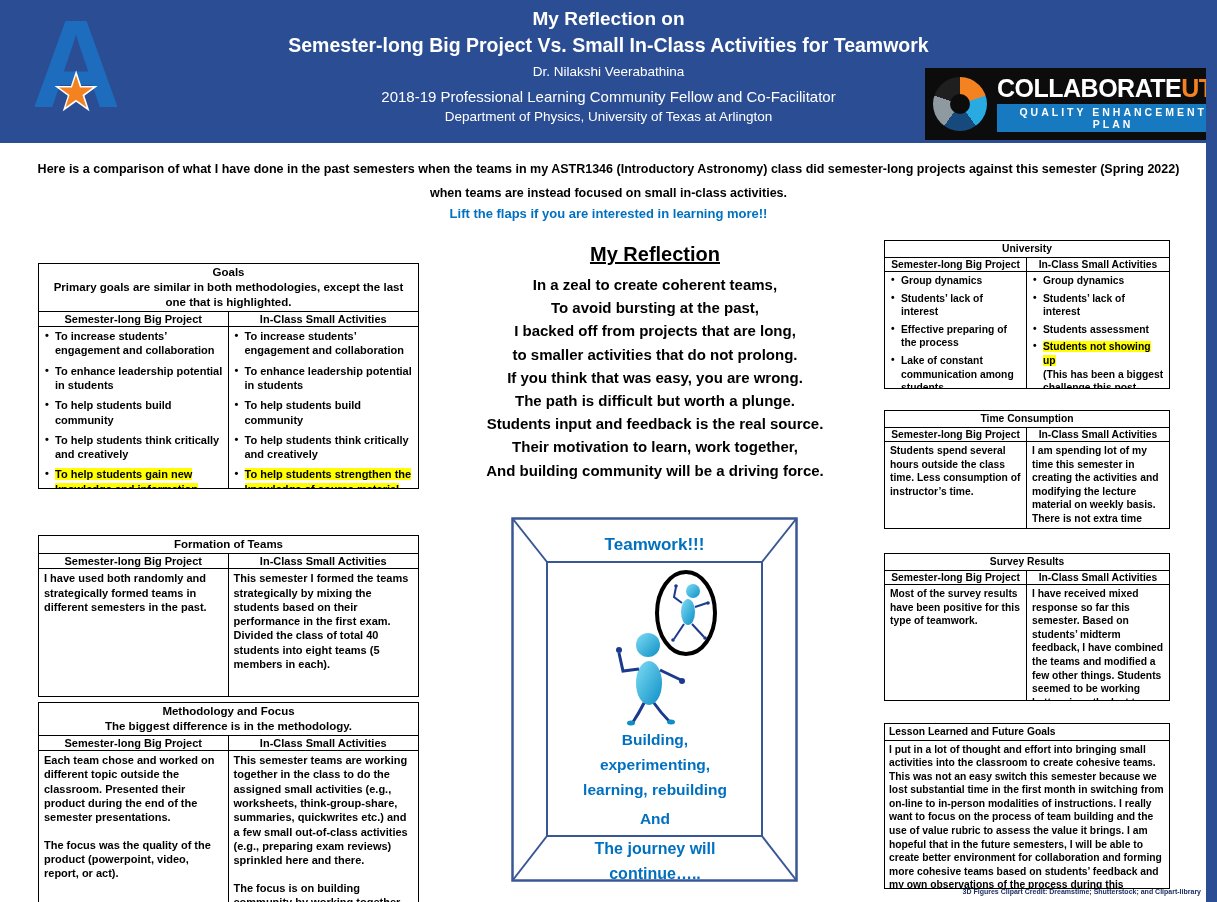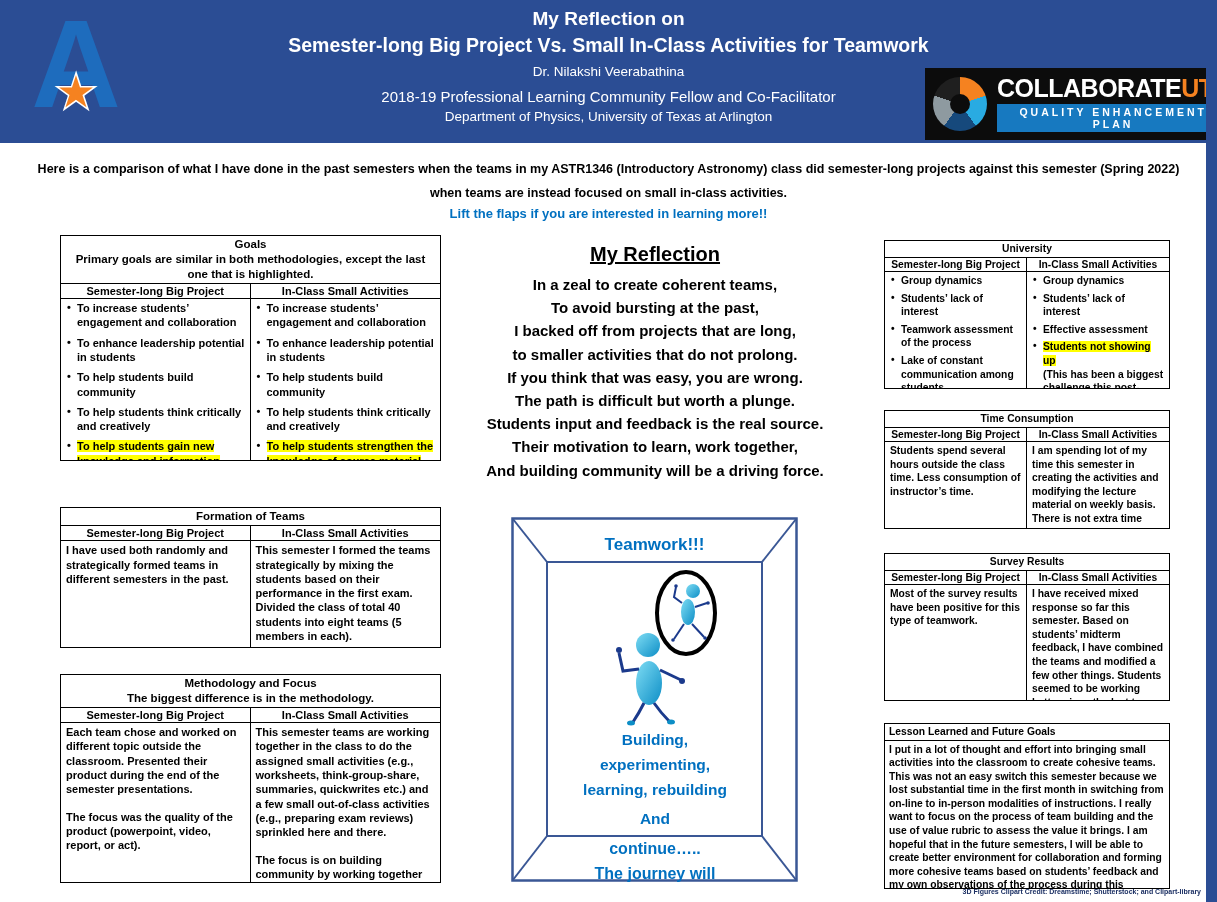--- a/index.html
+++ b/index.html
@@ -52,24 +52,24 @@
   .t-body > div:first-child { border-right:1.5px solid #000; }
   .t-body p { margin:0 0 13px 0; }
   .t-body p:last-child { margin-bottom:0; }
 
   .blt { list-style:none; margin:0; padding:0; }
   .blt li { position:relative; padding-left:11px; margin:0 0 6px 0; }
   .blt li::before { content:"•"; position:absolute; left:1px; top:-1px; }
   .hl { background:#ffff00; }
 
   
-  .goals, .formation, .methodology { left:60px; width:381px; font-size:11px; line-height:1.3; }
+  .goals, .formation, .methodology { left:38px; width:381px; font-size:11px; line-height:1.3;margin-top:28px; }
   .goals .t-title, .formation .t-title, .methodology .t-title { font-size:11.5px; }
   .goals { top:235px; height:226px; }
-  .formation { top:507px; height:141px;justify-content:center; }
+  .formation { top:507px; height:162px;justify-content:center; }
   .methodology { top:674px; height:209px; }
 
   
   .challenges, .timecons, .survey, .lesson { left:884px; width:286px; font-size:10.3px; line-height:1.32; }
   .challenges { top:240px; height:149px; }
   .challenges .blt li { margin-bottom:4px; }
   .timecons { top:410px; height:119px; }
   .survey { top:553px; height:148px; }
   .lesson { top:723px; height:166px; }
   .lesson .t-title-left { text-align:left; border-bottom:1.2px solid #000; padding:1px 4px; }
@@ -241,44 +241,44 @@
 </svg>
 
 <div class="tw-text tw-title">Teamwork!!!</div>
 <div class="tw-text tw-lines">
   <div>Building,</div>
   <div>experimenting,</div>
   <div>learning, rebuilding</div>
 </div>
 <div class="tw-text tw-and">And</div>
 <div class="tw-text tw-journey">
+  <div>The journey will</div>
   <div>continue…..</div>
-  <div>The journey will</div>
 </div>
 
 <section class="tbl challenges">
   <div class="t-title">University</div>
   <div class="t-heads">
     <div>Semester-long Big Project</div>
     <div>In-Class Small Activities</div>
   </div>
   <div class="t-body">
     <div>
       <ul class="blt">
         <li>Group dynamics</li>
         <li>Students’ lack of interest</li>
-        <li>Teamwork assessment of the process</li>
+        <li>Effective preparing of the process</li>
         <li>Lake of constant communication among students</li>
       </ul>
     </div>
     <div>
       <ul class="blt">
         <li>Group dynamics</li>
         <li>Students’ lack of interest</li>
-        <li>Effective assessment</li>
+        <li>Students assessment</li>
         <li>
           <span class="hl">Students not showing up</span>
           <div>(This has been a biggest challenge this post-pandemic semester.)</div>
         </li>
       </ul>
     </div>
   </div>
 </section>
 
 <section class="tbl timecons">

